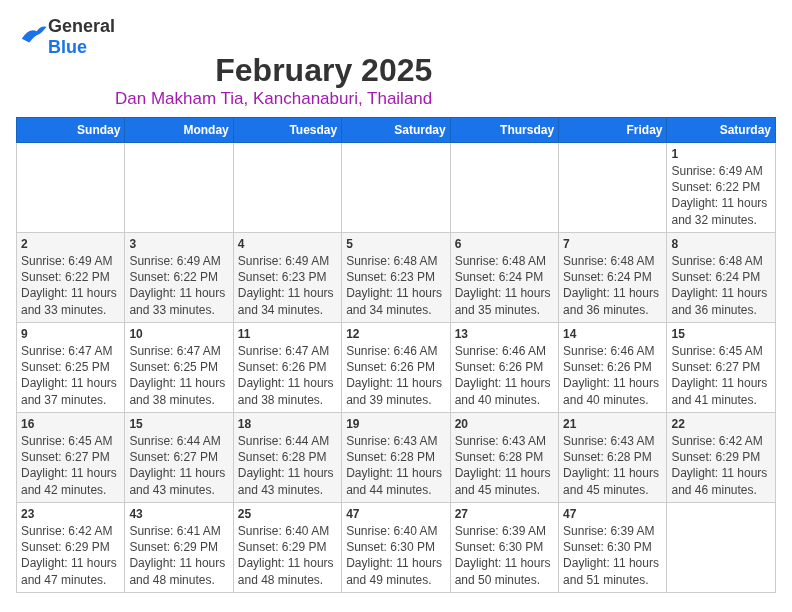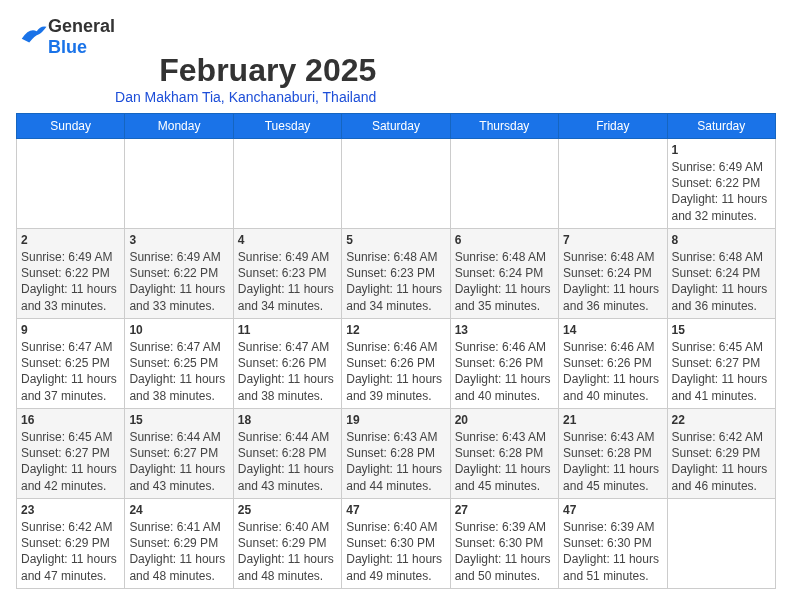--- a/index.html
+++ b/index.html
@@ -33,35 +33,35 @@
     .title-block {
       text-align: right;
     }
     .month-title {
       font-size: 32px;
       font-weight: bold;
       color: #333;
       margin-top: 36px;
     }
     .location {
-      font-size: 14px;
-      color: #1d4ed8;
+      font-size: 17px;
+      color: #a21caf;
     }
     .calendar {
       width: 100%;
       border-collapse: collapse;
       border: 1px solid #ccc;
     }
     .calendar th {
       background: #1a73e8;
       color: #fff;
       font-size: 12px;
-      font-weight: normal;
+      font-weight: bold;
       padding: 5px 4px;
-      text-align: center;
+      text-align: right;
       border: 1px solid #1565c0;
     }
     .calendar td {
       width: 109px;
       vertical-align: top;
       padding: 4px;
       border: 1px solid #ccc;
       font-size: 9.5px;
       color: #333;
       height: 90px;
@@ -263,21 +263,21 @@
         </td>
       </tr>
       <tr>
         <td>
           <span class="day-num">23</span>
           <div class="day-info" style="white-space: pre-line;">Sunrise: 6:42 AM
 Sunset: 6:29 PM
 Daylight: 11 hours and 47 minutes.</div>
         </td>
         <td>
-          <span class="day-num">24</span>
+          <span class="day-num">43</span>
           <div class="day-info" style="white-space: pre-line;">Sunrise: 6:41 AM
 Sunset: 6:29 PM
 Daylight: 11 hours and 48 minutes.</div>
         </td>
         <td>
           <span class="day-num">25</span>
           <div class="day-info" style="white-space: pre-line;">Sunrise: 6:40 AM
 Sunset: 6:29 PM
 Daylight: 11 hours and 48 minutes.</div>
         </td>

